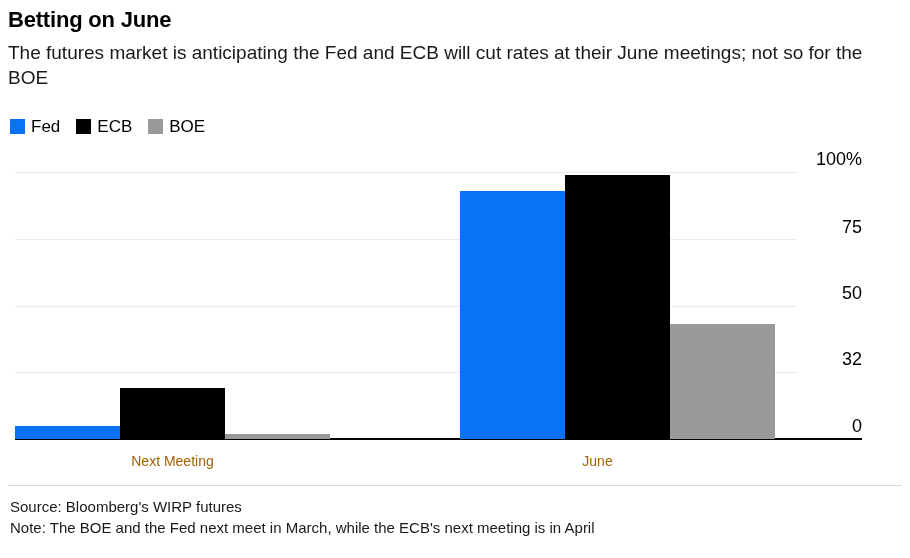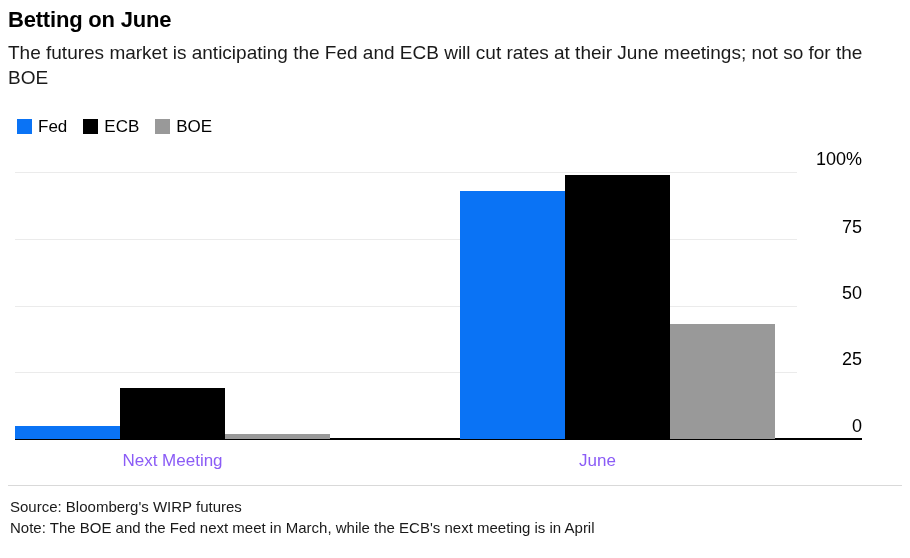--- a/index.html
+++ b/index.html
@@ -49,21 +49,20 @@
   }
 
   
   .legend {
     position: absolute;
     left: 10px;
     top: 118px;
     display: flex;
     align-items: center;
     gap: 16px;
-    margin-left: 7px;
   }
   .legend-item {
     display: flex;
     align-items: center;
     gap: 6px;
   }
   .legend-swatch {
     width: 15px;
     height: 15px;
     display: inline-block;
@@ -141,24 +140,24 @@
   .x-axis {
     position: absolute;
     left: 15px;
     top: 450px;
     width: 782px;
     height: 26px;
   }
   .x-tick {
     position: absolute;
     top: 0;
-    font-size: 17px;
+    font-size: 14px;
     line-height: 22px;
     text-align: center;
-    color: #8b5cf6;
+    color: #a16207;
     white-space: nowrap;
   }
 
   
   .footer-rule {
     position: absolute;
     left: 8px;
     top: 485px;
     width: 894px;
     height: 1px;
@@ -217,21 +216,21 @@
         <div class="bar-group" style="left: 445px;">
           <div class="bar" title="Fed June: 93%" style="height: 248.31px; background: rgb(10, 115, 245);"></div>
           <div class="bar" title="ECB June: 99%" style="height: 264.33px; background: rgb(0, 0, 0);"></div>
           <div class="bar" title="BOE June: 43%" style="height: 114.81px; background: rgb(153, 153, 153);"></div>
         </div>
       </div>
   </div>
 
   <div class="y-axis" id="yaxis">
       <div class="y-tick" style="top: 277px;">0</div>
-      <div class="y-tick" style="top: 210.25px;">25</div>
+      <div class="y-tick" style="top: 210.25px;">32</div>
       <div class="y-tick" style="top: 143.5px;">50</div>
       <div class="y-tick" style="top: 78px;">75</div>
       <div class="y-tick" style="top: 10px;">100%</div>
     </div>
 
   <div class="x-axis" id="xaxis">
       <div class="x-tick" style="left: 0px; width: 315px;">Next Meeting</div>
       <div class="x-tick" style="left: 425px; width: 315px;">June</div>
     </div>
 

